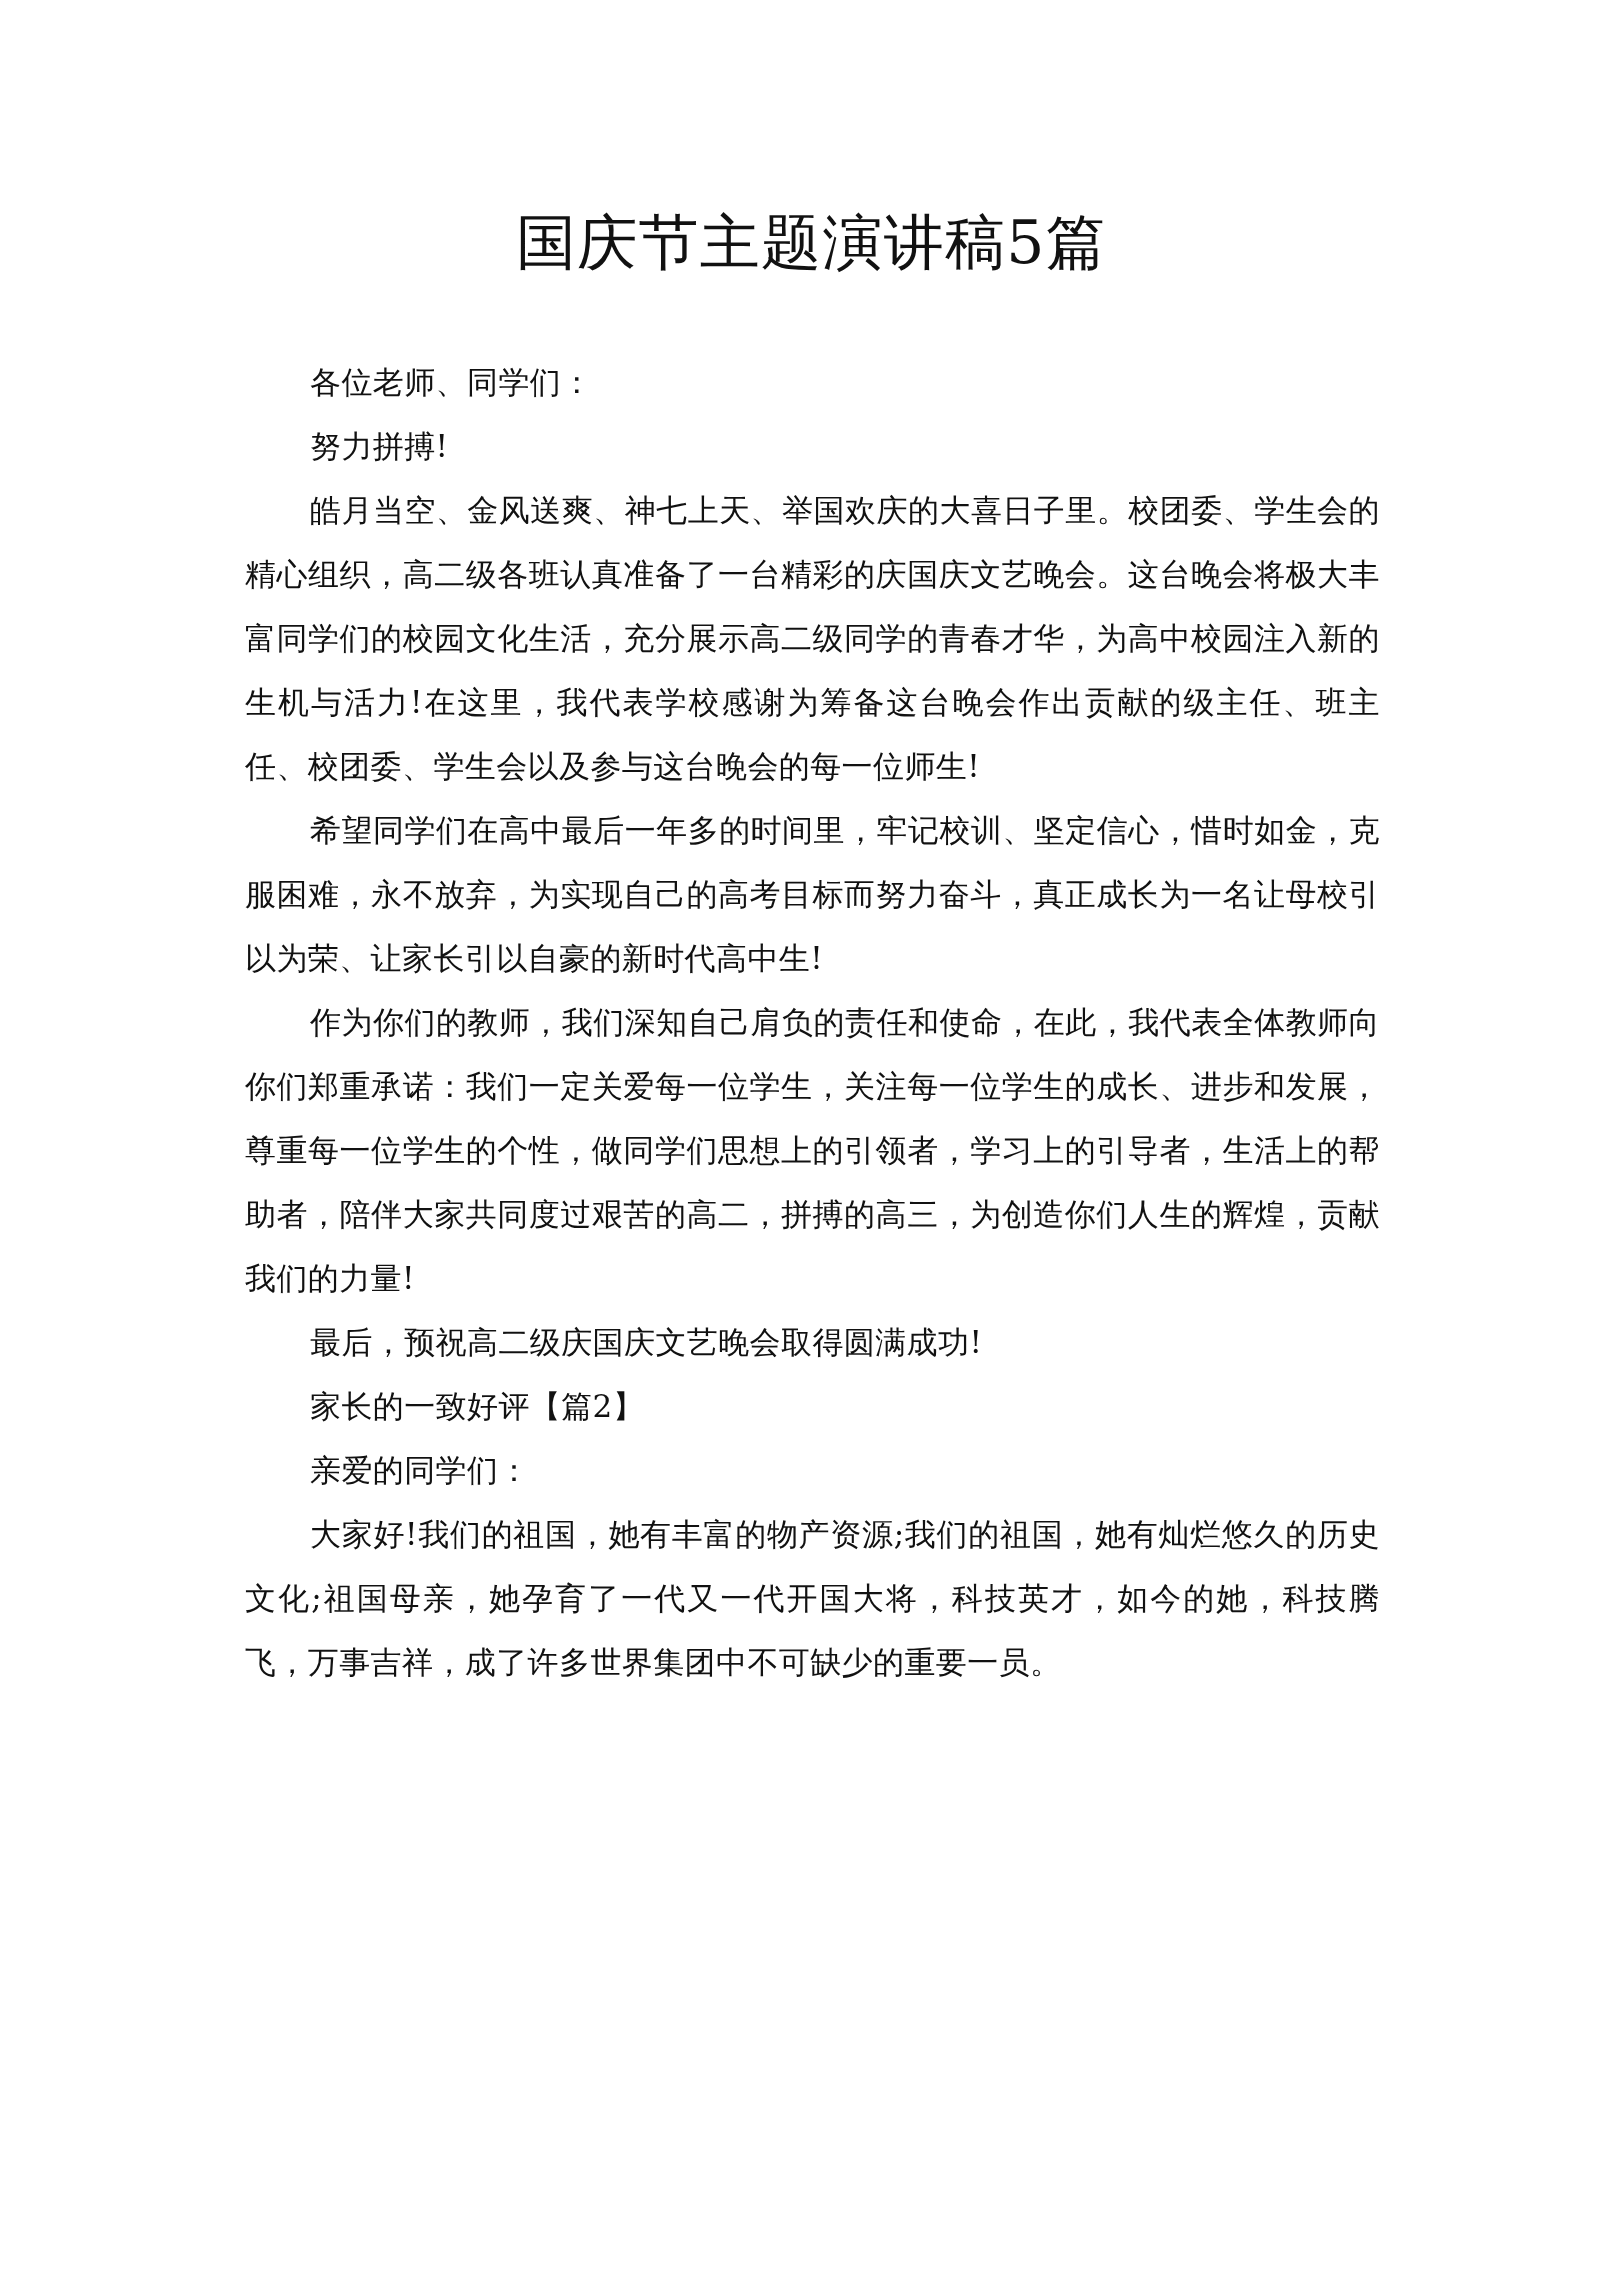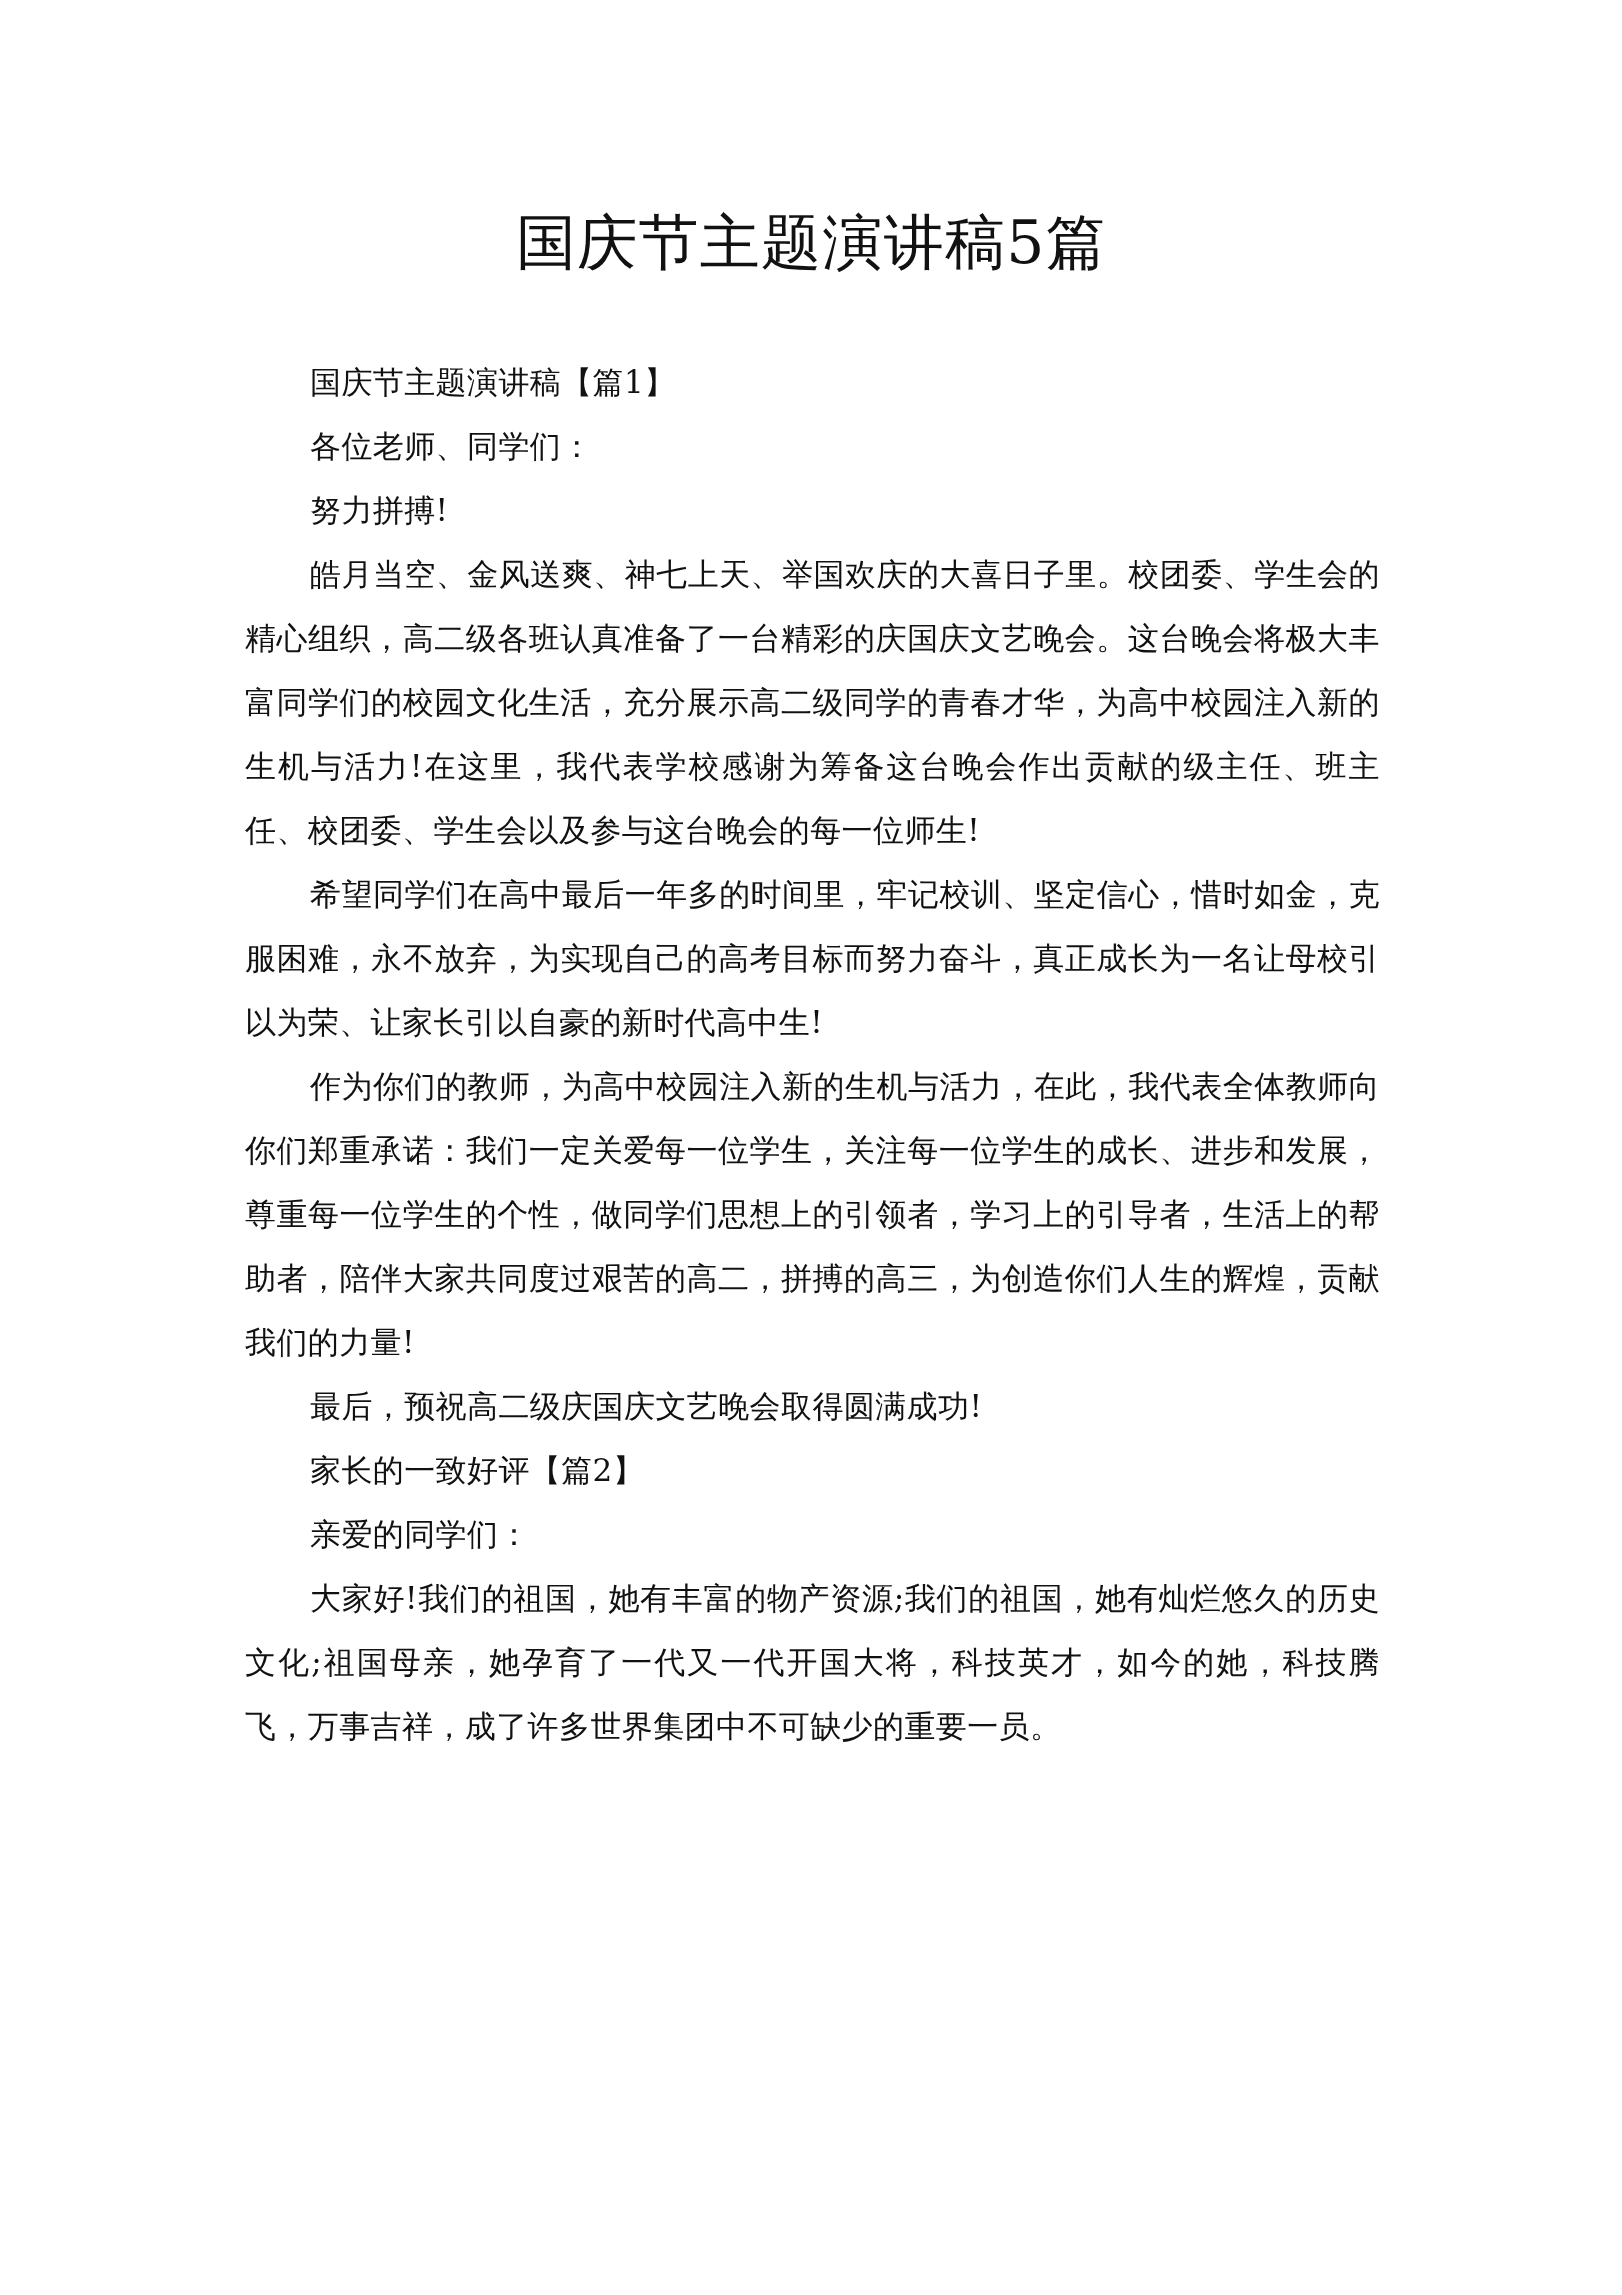--- a/index.html
+++ b/index.html
@@ -55,26 +55,25 @@
       text-indent: 65px;
     }
   </style>
 </head>
 <body>
 
 <div class="page">
   <h1 class="doc-title">国庆节主题演讲稿5篇</h1>
 
   <div class="body-text">
-    <p class="heading">国庆节主题演讲稿【篇1】</p>
     <p>各位老师、同学们：</p>
     <p>努力拼搏!</p>
     <p>皓月当空、金风送爽、神七上天、举国欢庆的大喜日子里。校团委、学生会的精心组织，高二级各班认真准备了一台精彩的庆国庆文艺晚会。这台晚会将极大丰富同学们的校园文化生活，充分展示高二级同学的青春才华，为高中校园注入新的生机与活力!在这里，我代表学校感谢为筹备这台晚会作出贡献的级主任、班主任、校团委、学生会以及参与这台晚会的每一位师生!</p>
     <p>希望同学们在高中最后一年多的时间里，牢记校训、坚定信心，惜时如金，克服困难，永不放弃，为实现自己的高考目标而努力奋斗，真正成长为一名让母校引以为荣、让家长引以自豪的新时代高中生!</p>
-    <p>作为你们的教师，为高中校园注入新的生机与活力，在此，我代表全体教师向你们郑重承诺：我们一定关爱每一位学生，关注每一位学生的成长、进步和发展，尊重每一位学生的个性，做同学们思想上的引领者，学习上的引导者，生活上的帮助者，陪伴大家共同度过艰苦的高二，拼搏的高三，为创造你们人生的辉煌，贡献我们的力量!</p>
+    <p>作为你们的教师，我们深知自己肩负的责任和使命，在此，我代表全体教师向你们郑重承诺：我们一定关爱每一位学生，关注每一位学生的成长、进步和发展，尊重每一位学生的个性，做同学们思想上的引领者，学习上的引导者，生活上的帮助者，陪伴大家共同度过艰苦的高二，拼搏的高三，为创造你们人生的辉煌，贡献我们的力量!</p>
     <p>最后，预祝高二级庆国庆文艺晚会取得圆满成功!</p>
 
     <p class="heading">家长的一致好评【篇2】</p>
     <p>亲爱的同学们：</p>
     <p>大家好!我们的祖国，她有丰富的物产资源;我们的祖国，她有灿烂悠久的历史文化;祖国母亲，她孕育了一代又一代开国大将，科技英才，如今的她，科技腾飞，万事吉祥，成了许多世界集团中不可缺少的重要一员。</p>
   </div>
 </div>
 
 
 </body></html>

